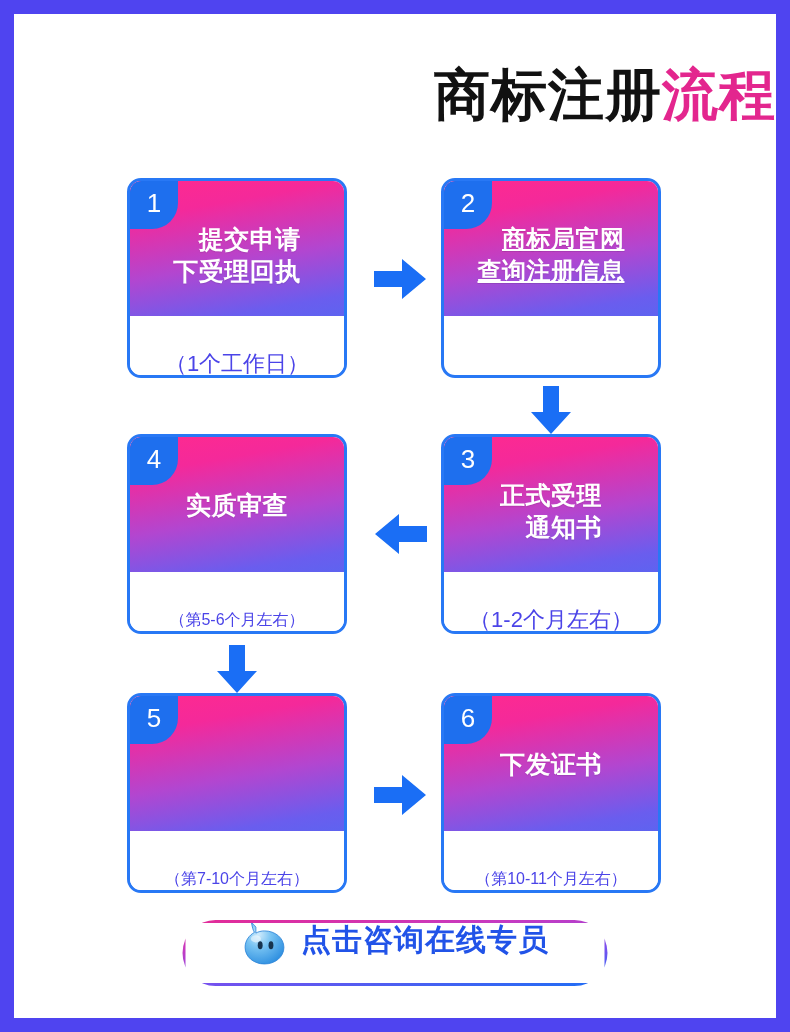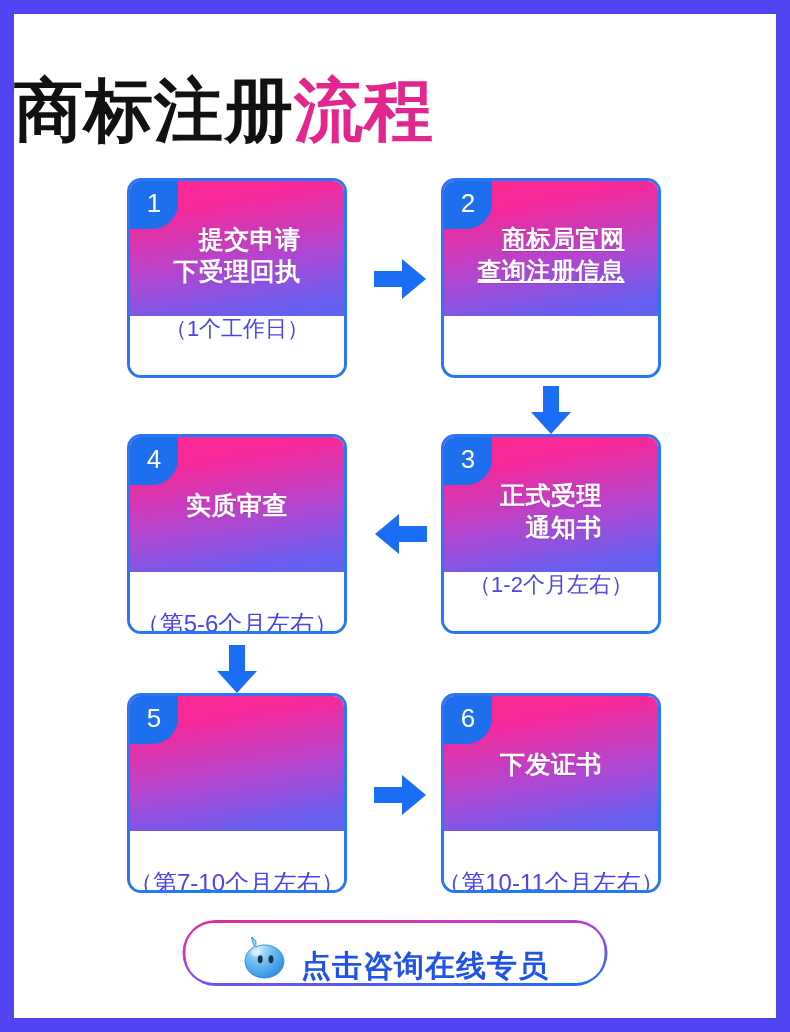--- a/index.html
+++ b/index.html
@@ -29,27 +29,26 @@
     background: #ffffff;
     position: relative;
   }
 
   
   .title {
     position: absolute;
     top: 42px;
     left: 0;
     width: 100%;
-    text-align: left;
-    font-size: 69px;
+    text-align: right;
+    font-size: 56px;
     line-height: 78px;
     font-weight: bold;
     letter-spacing: 1px;
     white-space: nowrap;
-    margin-top: 16px;
   }
   .title .t-black { color: #111111; }
   .title .t-pink  { color: #E3268E; }
 
   
   .grid {
     position: absolute;
     top: 150px;
     left: 0;
     width: 100%;
@@ -111,30 +110,30 @@
     line-height: 44px;
     text-align: center;
     font-weight: normal;
     z-index: 2;
   }
 
   .card-foot {
     height: 61px;
     background: #ffffff;
     display: flex;
-    align-items: flex-start;
+    align-items: flex-end;
     justify-content: center;
   }
   .card-note {
     color: #4B44E8;
     font-size: 22px;
     line-height: 26px;
     white-space: nowrap;
   }
-  .card-note.sm { font-size: 24px; margin-top: 39px; }
+  .card-note.sm { font-size: 16px; margin-top: 39px; }
 
   
   .arrow {
     position: absolute;
     color: #1A6EF5;
     line-height: 1;
     z-index: 3;
   }
   .arrow svg { display: block; }
 
@@ -147,24 +146,24 @@
     width: 425px;
     height: 66px;
     border-radius: 34px;
     padding: 3px;
     box-sizing: border-box;
     background: linear-gradient(175deg, #E52A94 0%, #C73AC0 28%, #7B4FEE 62%, #1B6FF5 100%);
   }
   .cta {
     width: 100%;
     height: 100%;
-    border-radius: 28px;
+    border-radius: 5px;
     background: #ffffff;
     display: flex;
-    align-items: flex-end;
+    align-items: flex-start;
     justify-content: center;
     gap: 14px;
     box-sizing: border-box;
   }
   .cta-label {
     color: #2153E8;
     font-size: 30px;
     font-weight: bold;
     letter-spacing: 1px;
     line-height: 34px;

